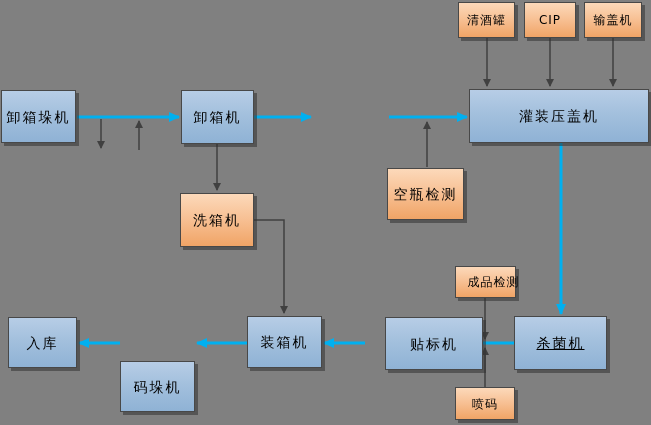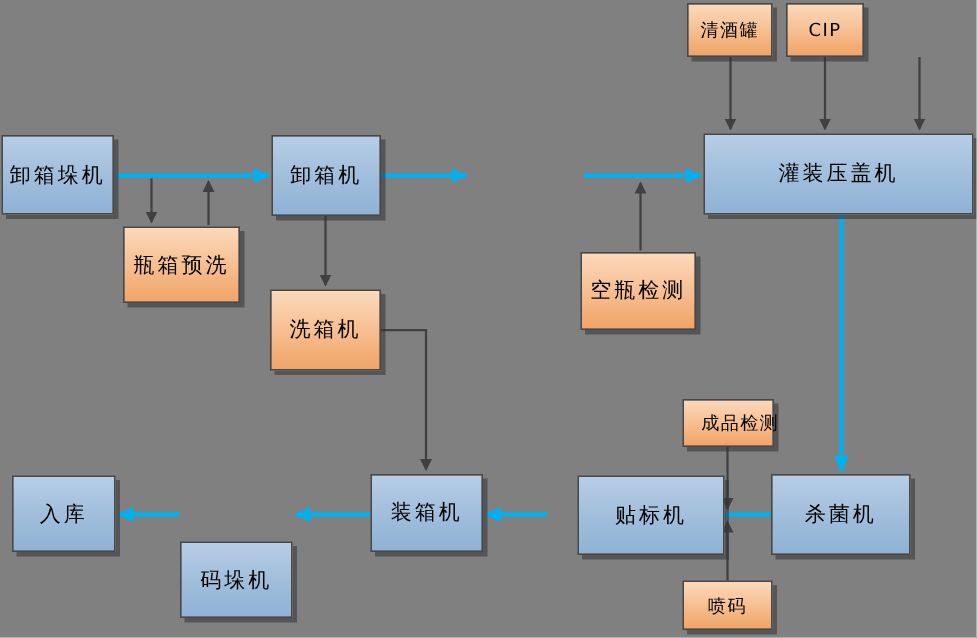--- a/index.html
+++ b/index.html
@@ -74,27 +74,27 @@
     <line x1="487" y1="38" x2="487" y2="86" stroke="#404040" stroke-width="1.5" marker-end="url(#head-dark)"></line>
     <line x1="550" y1="38" x2="550" y2="86" stroke="#404040" stroke-width="1.5" marker-end="url(#head-dark)"></line>
     <line x1="613" y1="38" x2="613" y2="86" stroke="#404040" stroke-width="1.5" marker-end="url(#head-dark)"></line>
     <line x1="485" y1="298" x2="485" y2="339" stroke="#404040" stroke-width="1.5" marker-end="url(#head-dark)"></line>
     <line x1="485" y1="387" x2="485" y2="348" stroke="#404040" stroke-width="1.5" marker-end="url(#head-dark)"></line>
   </svg>
 
   <div class="node blue" style="left:1px;   top:90px;  width:75px;  height:53px;">卸箱垛机</div>
   <div class="node blue" style="left:181px; top:90px;  width:73px;  height:54px;">卸箱机</div>
   <div class="node blue" style="left:469px; top:89px;  width:180px; height:54px;">灌装压盖机</div>
-  <div class="node blue" style="left:514px; top:316px; width:93px;  height:54px;">杀菌机</div>
+  <div class="node blue" style="left:514px; top:316px; width:93px;  height:54px;text-decoration:underline;">杀菌机</div>
   <div class="node blue" style="left:365px; top:317px; width:98px;  height:53px;margin-left:20px;">贴标机</div>
   <div class="node blue" style="left:247px; top:316px; width:75px;  height:52px;">装箱机</div>
   <div class="node blue" style="left:120px; top:331px; width:75px;  height:51px;margin-top:30px;">码垛机</div>
   <div class="node blue" style="left:8px;   top:317px; width:69px;  height:51px;">入库</div>
 
-  <div class="node orange" style="left:82px;  top:151px; width:78px; height:51px;">瓶箱预洗</div>
   <div class="node orange" style="left:180px; top:193px; width:74px; height:54px;">洗箱机</div>
   <div class="node orange" style="left:387px; top:168px; width:77px; height:52px;">空瓶检测</div>
   <div class="node orange small" style="left:458px; top:2px;   width:57px; height:36px;">清酒罐</div>
   <div class="node orange small" style="left:524px; top:2px;   width:52px; height:36px;">CIP</div>
+  <div class="node orange small" style="left:584px; top:2px;   width:58px; height:36px;">输盖机</div>
   <div class="node orange small" style="left:455px; top:266px; width:61px; height:32px;padding-left:16px;">成品检测</div>
   <div class="node orange small" style="left:455px; top:387px; width:60px; height:33px;">喷码</div>
 
 </div>
 
 </body></html>

